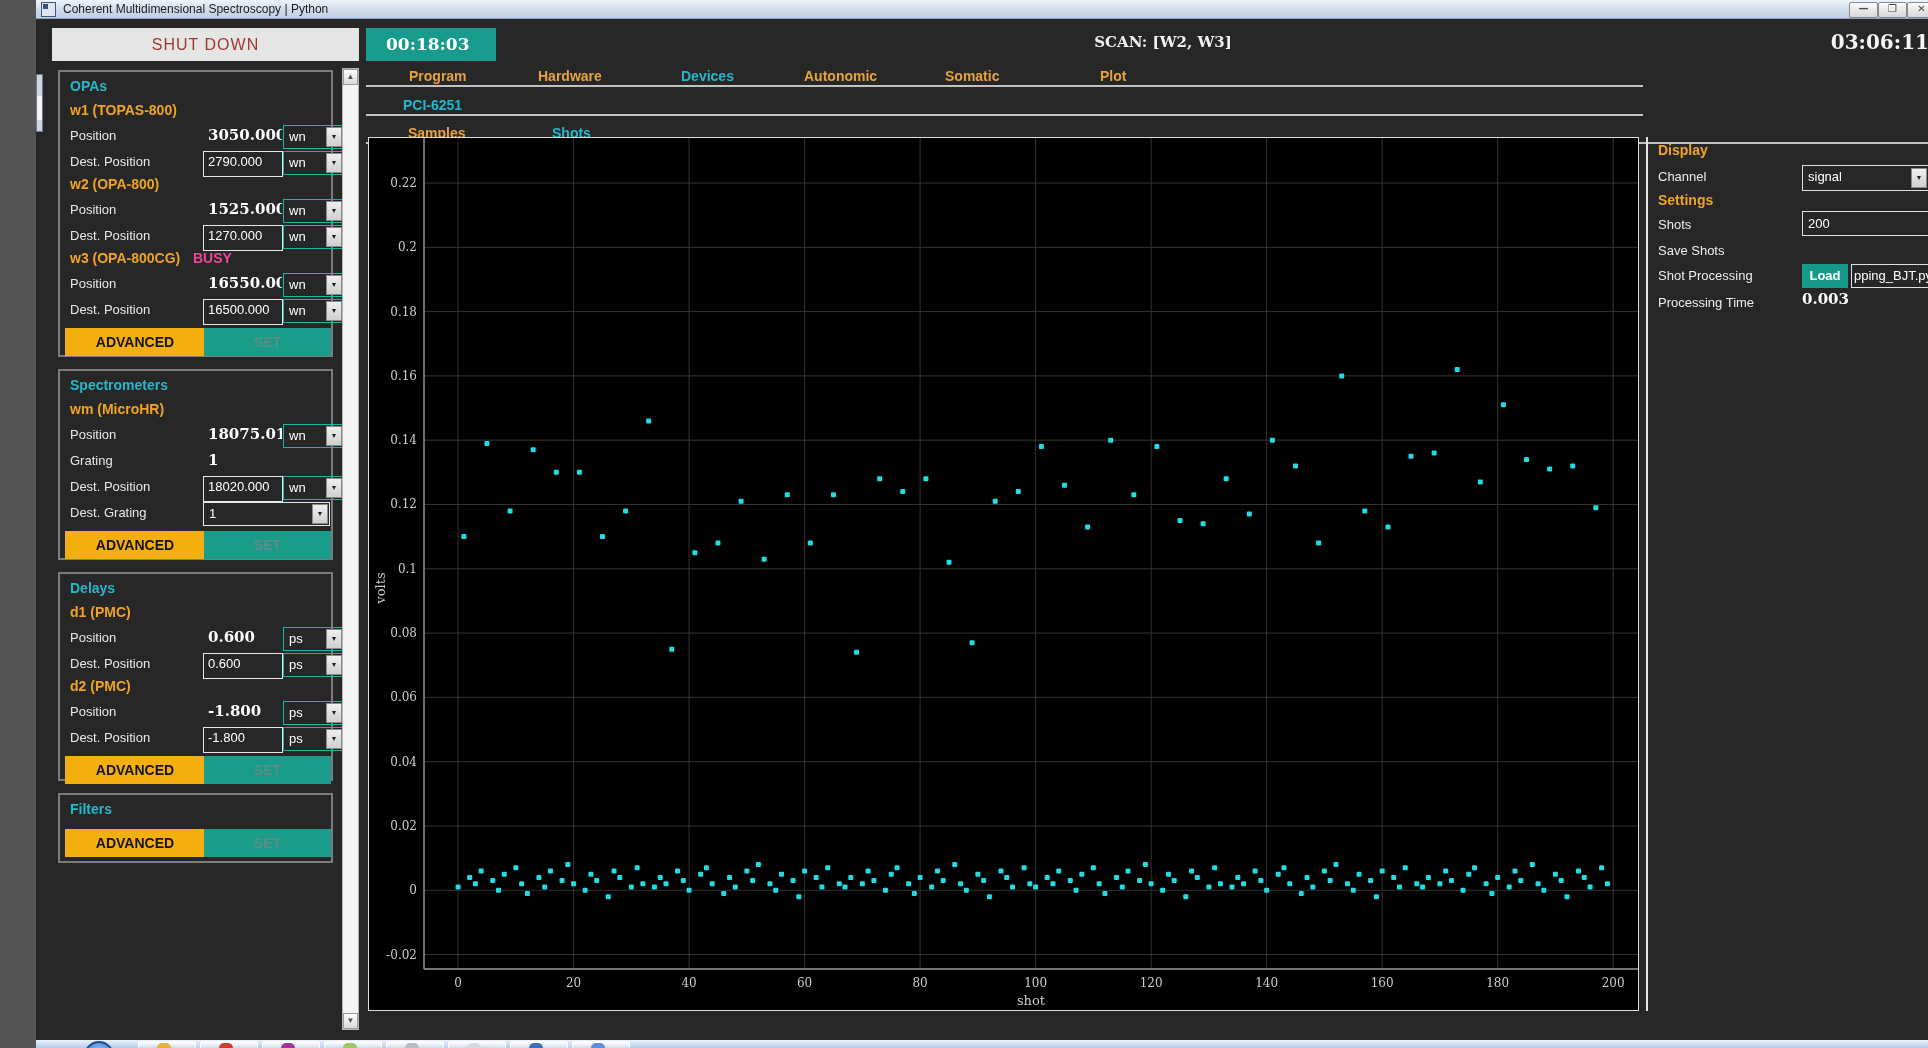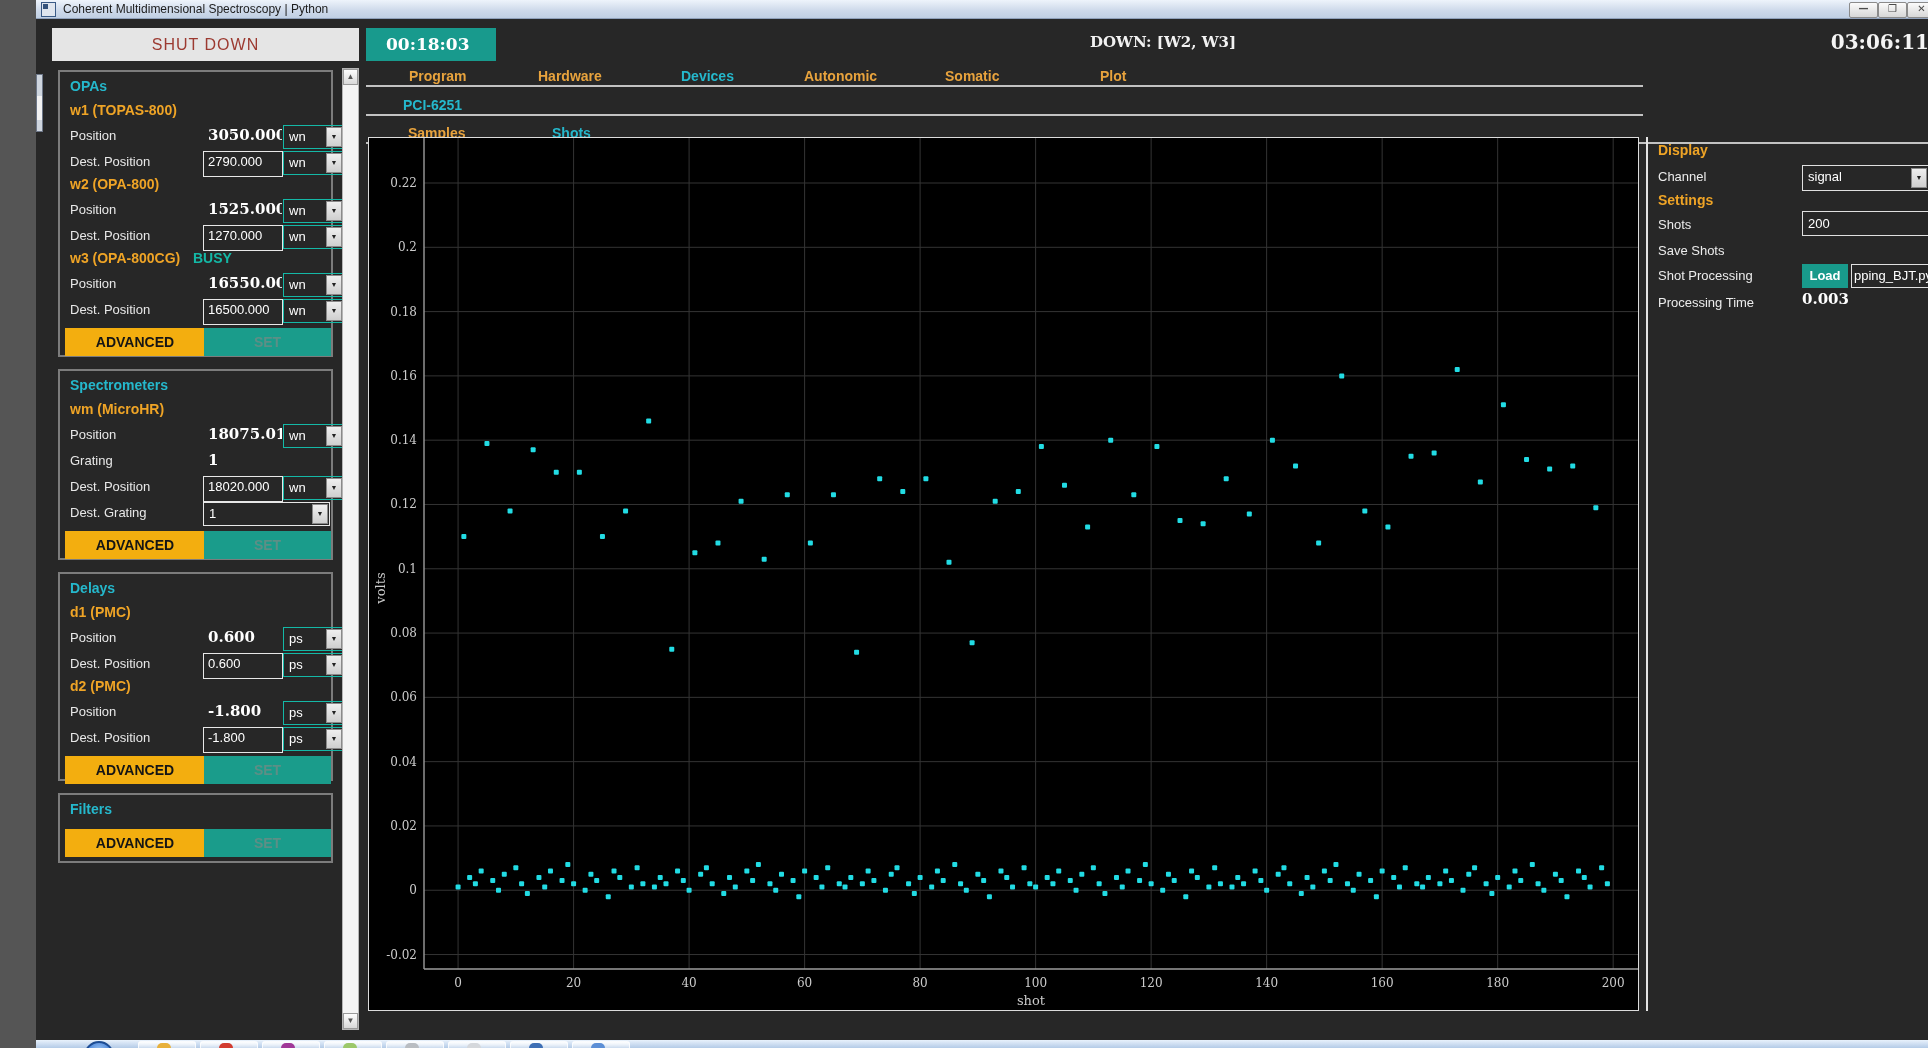--- a/index.html
+++ b/index.html
@@ -21,21 +21,21 @@
   #timer{left:330px;top:28px;width:130px;height:33px;background:#189a8d;color:#fff;
     font-family:"DejaVu Serif",serif;font-weight:bold;font-size:17px;line-height:33px;padding-left:20px;box-sizing:border-box;}
   #scan-label{left:977px;top:33px;width:300px;text-align:center;color:#f2f2f2;
     font-family:"DejaVu Serif",serif;font-weight:bold;font-size:15px;}
   #clock{left:1740px;top:30px;width:153px;text-align:right;color:#f5f5f5;
     font-family:"DejaVu Serif",serif;font-weight:bold;font-size:20px;}
   
   .group{left:22px;width:275px;border:2px solid #7c7c7c;box-sizing:border-box;padding-top:6px;background:#272727;}
   .group-title{height:24px;padding-left:10px;font-size:14px;font-weight:bold;color:#25b8cc;}
   .sec-header{height:22px;padding-left:10px;font-size:14px;font-weight:bold;color:#efa426;position:relative;}
-  .busy{position:absolute;left:133px;top:0;color:#14b8a6;}
+  .busy{position:absolute;left:133px;top:0;color:#ec4899;}
   .row{height:26px;position:relative;}
   .row-label{position:absolute;left:10px;top:4px;font-size:13px;color:#e8e8e8;}
   .val{position:absolute;left:148px;top:2px;width:74px;overflow:hidden;white-space:nowrap;
     font-family:"DejaVu Serif",serif;font-weight:bold;font-size:15px;color:#fff;}
   .tinput{position:absolute;left:143px;top:1px;width:74px;height:22px;border:1px solid #e8e8e8;
     background:#272727;color:#fff;font-size:13px;padding:2px 0 0 4px;box-sizing:content-box;white-space:nowrap;overflow:hidden;}
   .dd{position:absolute;left:223px;top:1px;width:61px;height:24px;border:1px solid #14b8a6;box-sizing:border-box;}
   .dd-text{position:absolute;left:5px;top:3px;font-size:13px;color:#fff;}
   .dd-btn{position:absolute;right:1px;top:1px;width:16px;height:20px;background:linear-gradient(#efefef,#cfcfcf);
     border:1px solid #8a8a8a;box-sizing:border-box;color:#222;font-size:7px;text-align:center;line-height:18px;}
@@ -93,21 +93,21 @@
         <div class="abs winbtn" style="left: 1842px;">❐</div>
         <div class="abs winbtn" style="left: 1871px;">✕</div>
       </div>
   </div>
 
   <div class="abs" id="edge-strip1"></div>
   <div class="abs" id="edge-strip2"></div>
 
   <div class="abs" id="shutdown-btn">SHUT DOWN</div>
   <div class="abs" id="timer">00:18:03</div>
-  <div class="abs" id="scan-label">DOWN: [W2, W3]</div>
+  <div class="abs" id="scan-label">SCAN: [W2, W3]</div>
   <div class="abs" id="clock">03:06:11</div>
 
   <div id="left-panel">
       <div class="abs group" style="top: 70px; height: 287px;">
         <div class="group-title">OPAs</div>
         <div class="sec-header">w1 (TOPAS-800)</div>
         <div class="row">
           <span class="row-label">Position</span>
           <span class="val">3050.000</span>
           <div class="dd">

